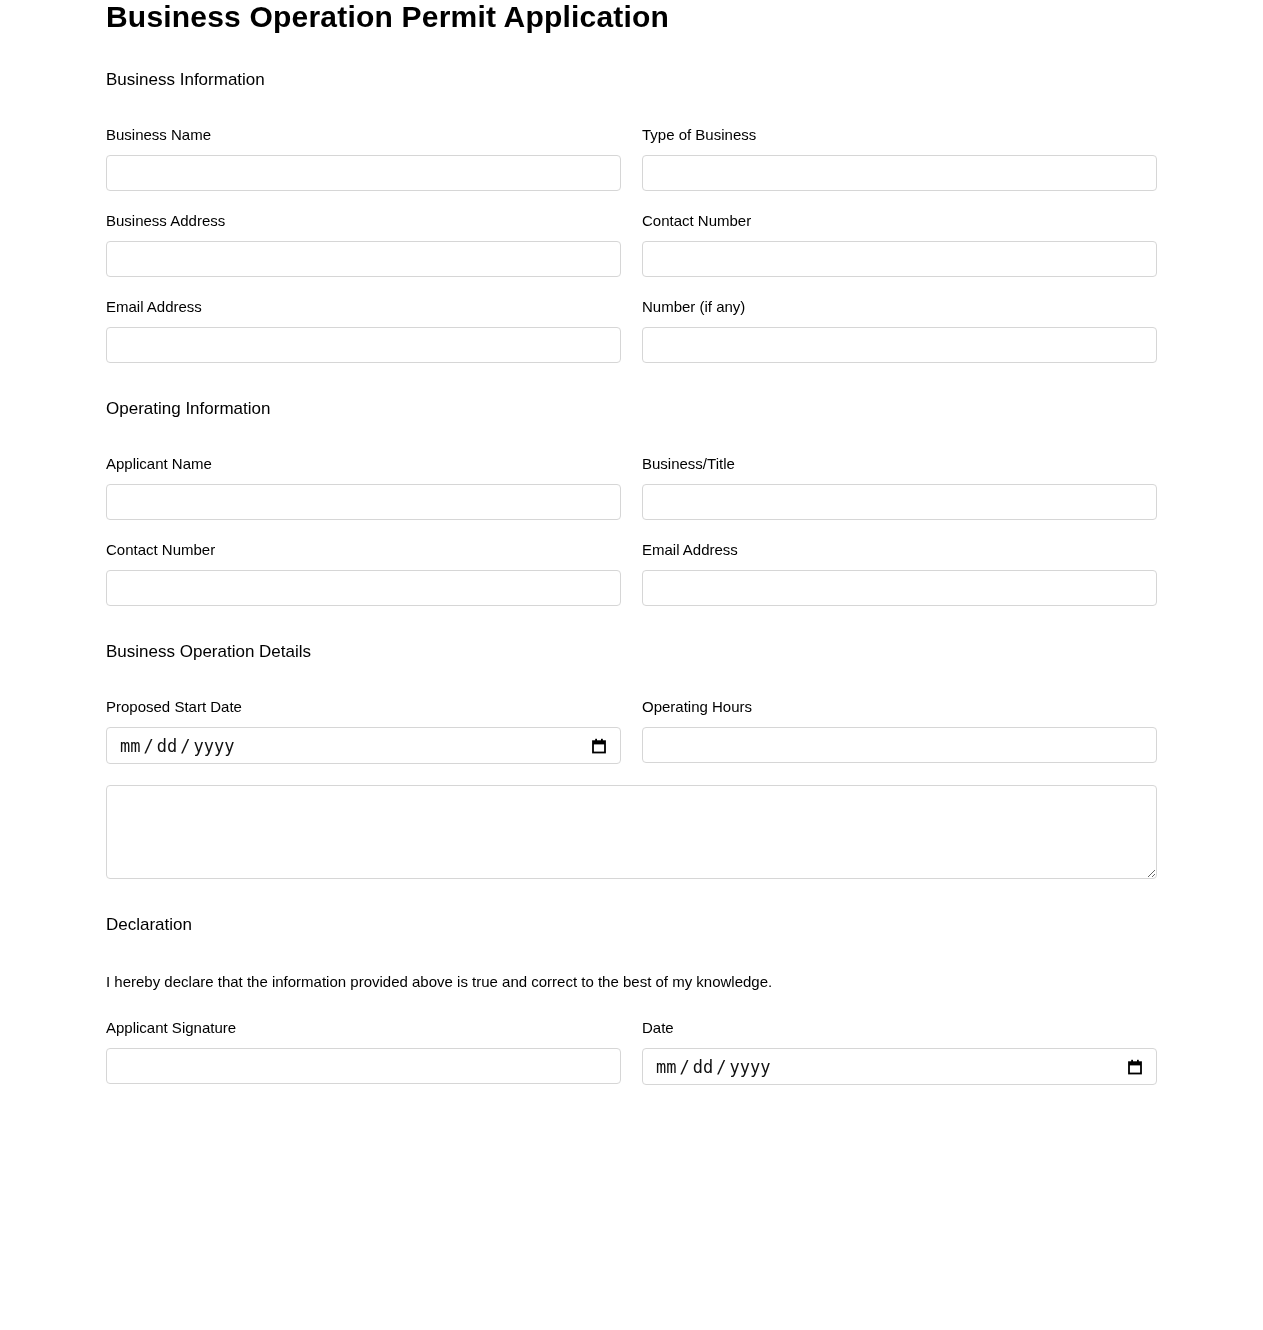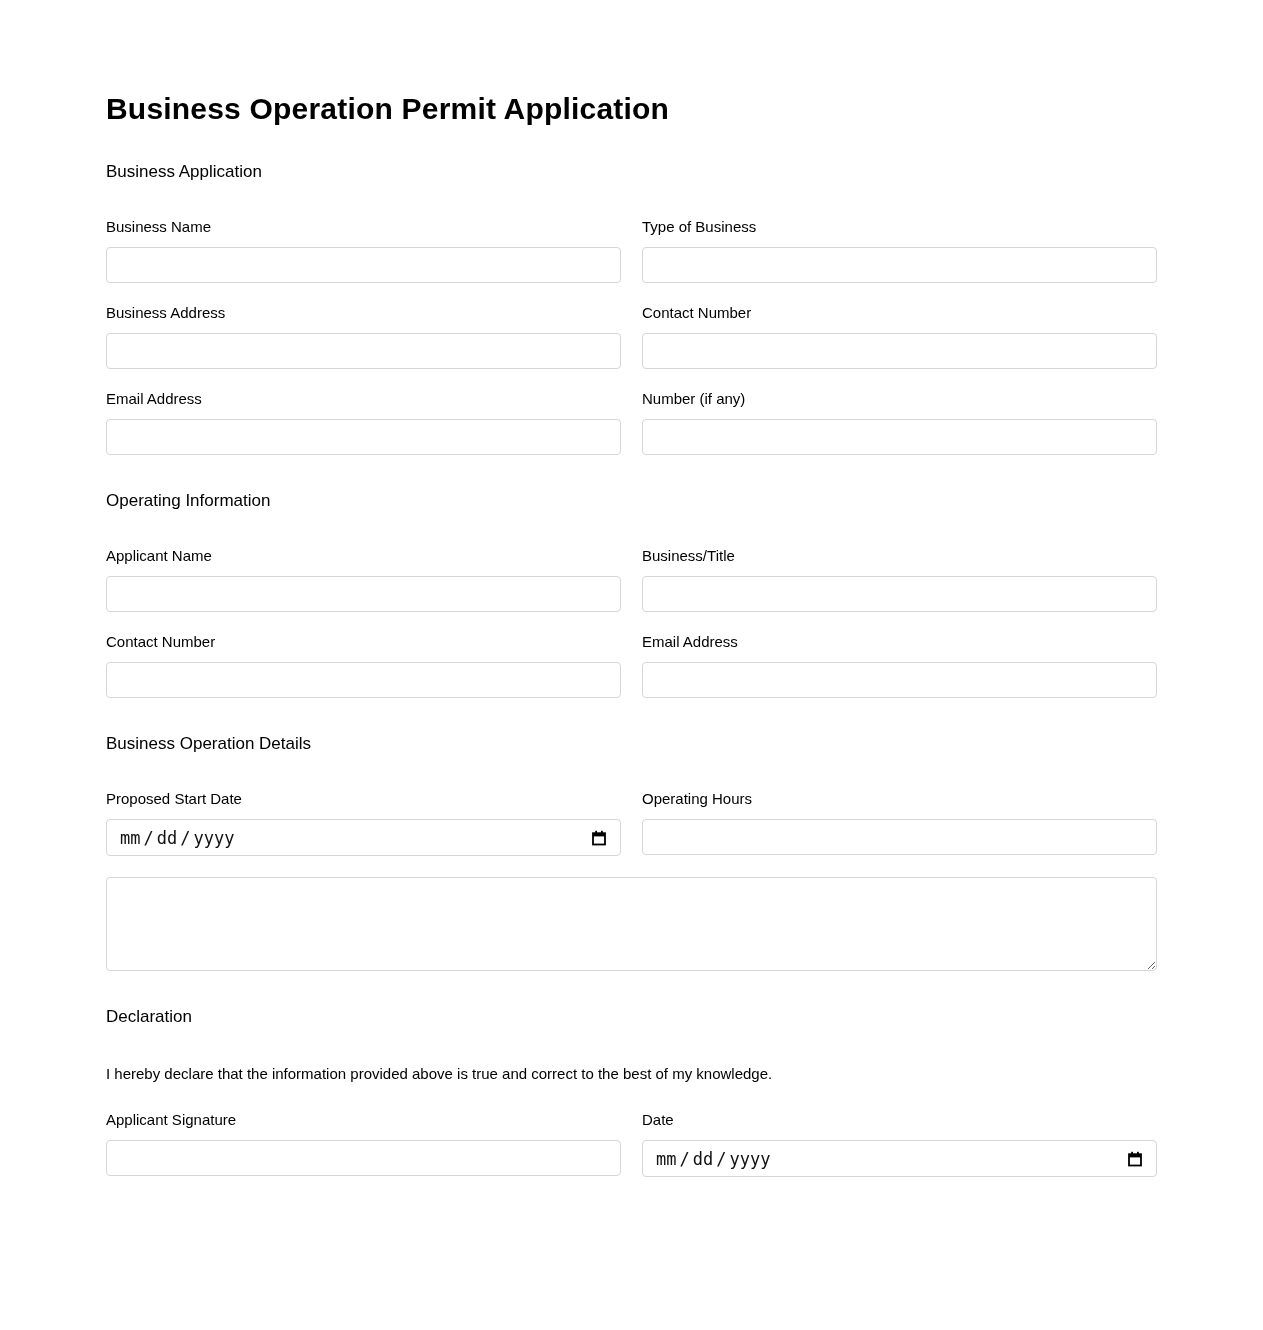--- a/index.html
+++ b/index.html
@@ -6,21 +6,20 @@
   html, body {
     background: #ffffff;
     width: 1263px;
     min-height: 1330px;
     font-family: "Liberation Sans", sans-serif;
     color: #000000;
   }
   .container {
     margin-left: 106px;
     width: 1051px;
-    padding-top: 92px;
   }
   .page-title {
     font-size: 30px;
     font-weight: 700;
     line-height: 34px;
     letter-spacing: 0.2px;
   }
   .section-heading {
     font-size: 17px;
     font-weight: 400;
@@ -96,21 +95,21 @@
     margin: 38px 0 29px 0;
   }
 </style>
 </head>
 <body>
 
 <div class="container">
 
   <h1 class="page-title">Business Operation Permit Application</h1>
 
-  <div class="section-heading">Business Application</div>
+  <div class="section-heading">Business Information</div>
   <div class="rows">
     <div class="row">
       <div class="field">
         <label>Business Name</label>
         <input type="text" class="text-input" style="">
       </div>
       <div class="field">
         <label>Type of Business</label>
         <input type="text" class="text-input" style="">
       </div>

